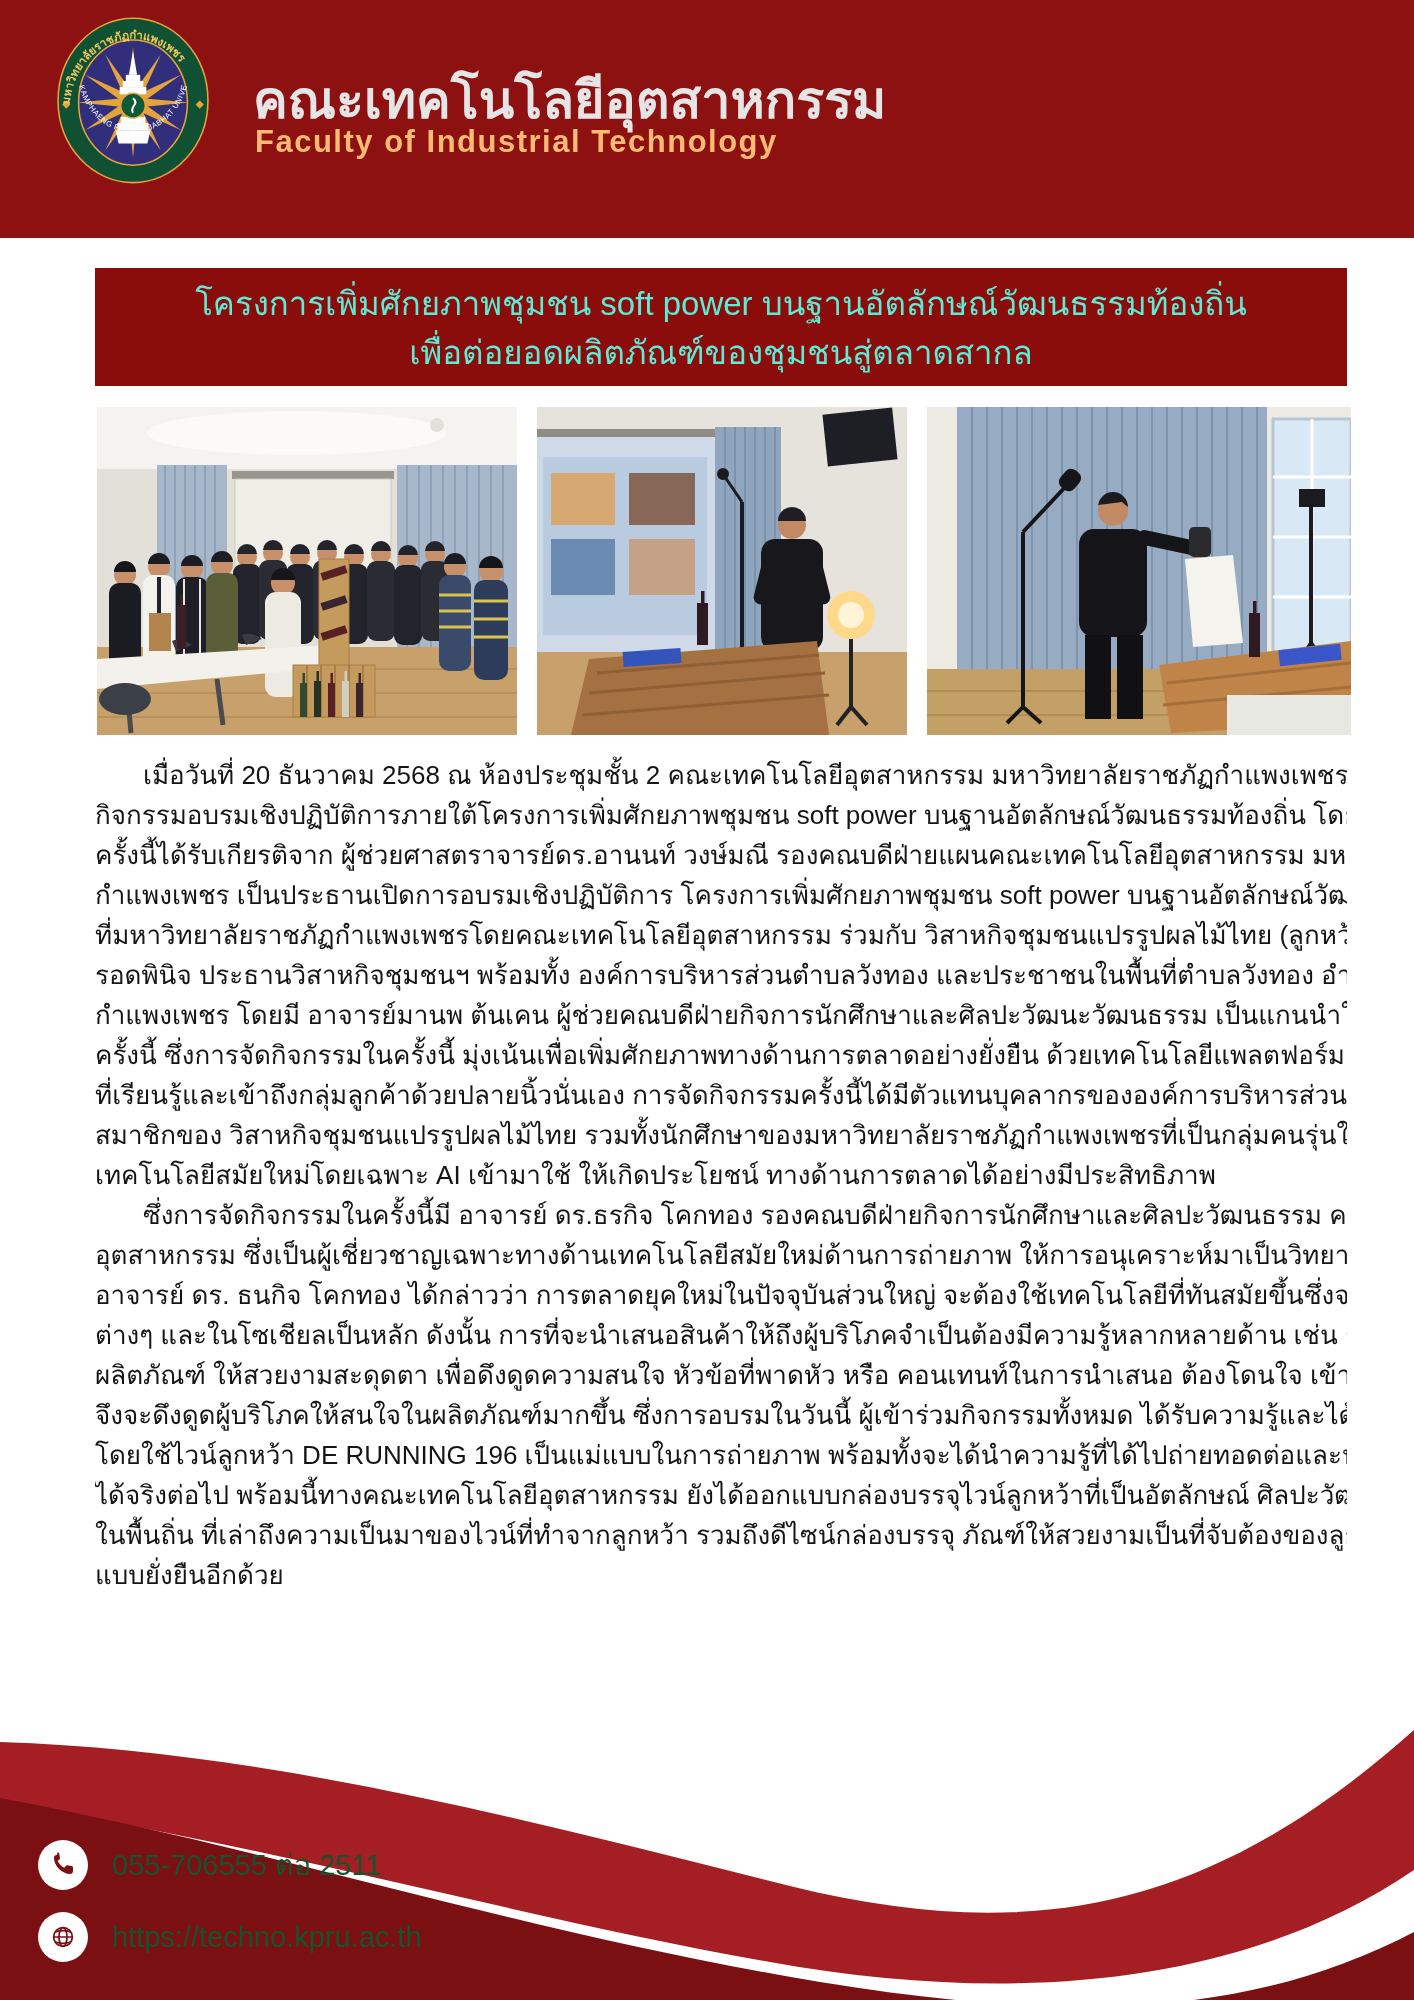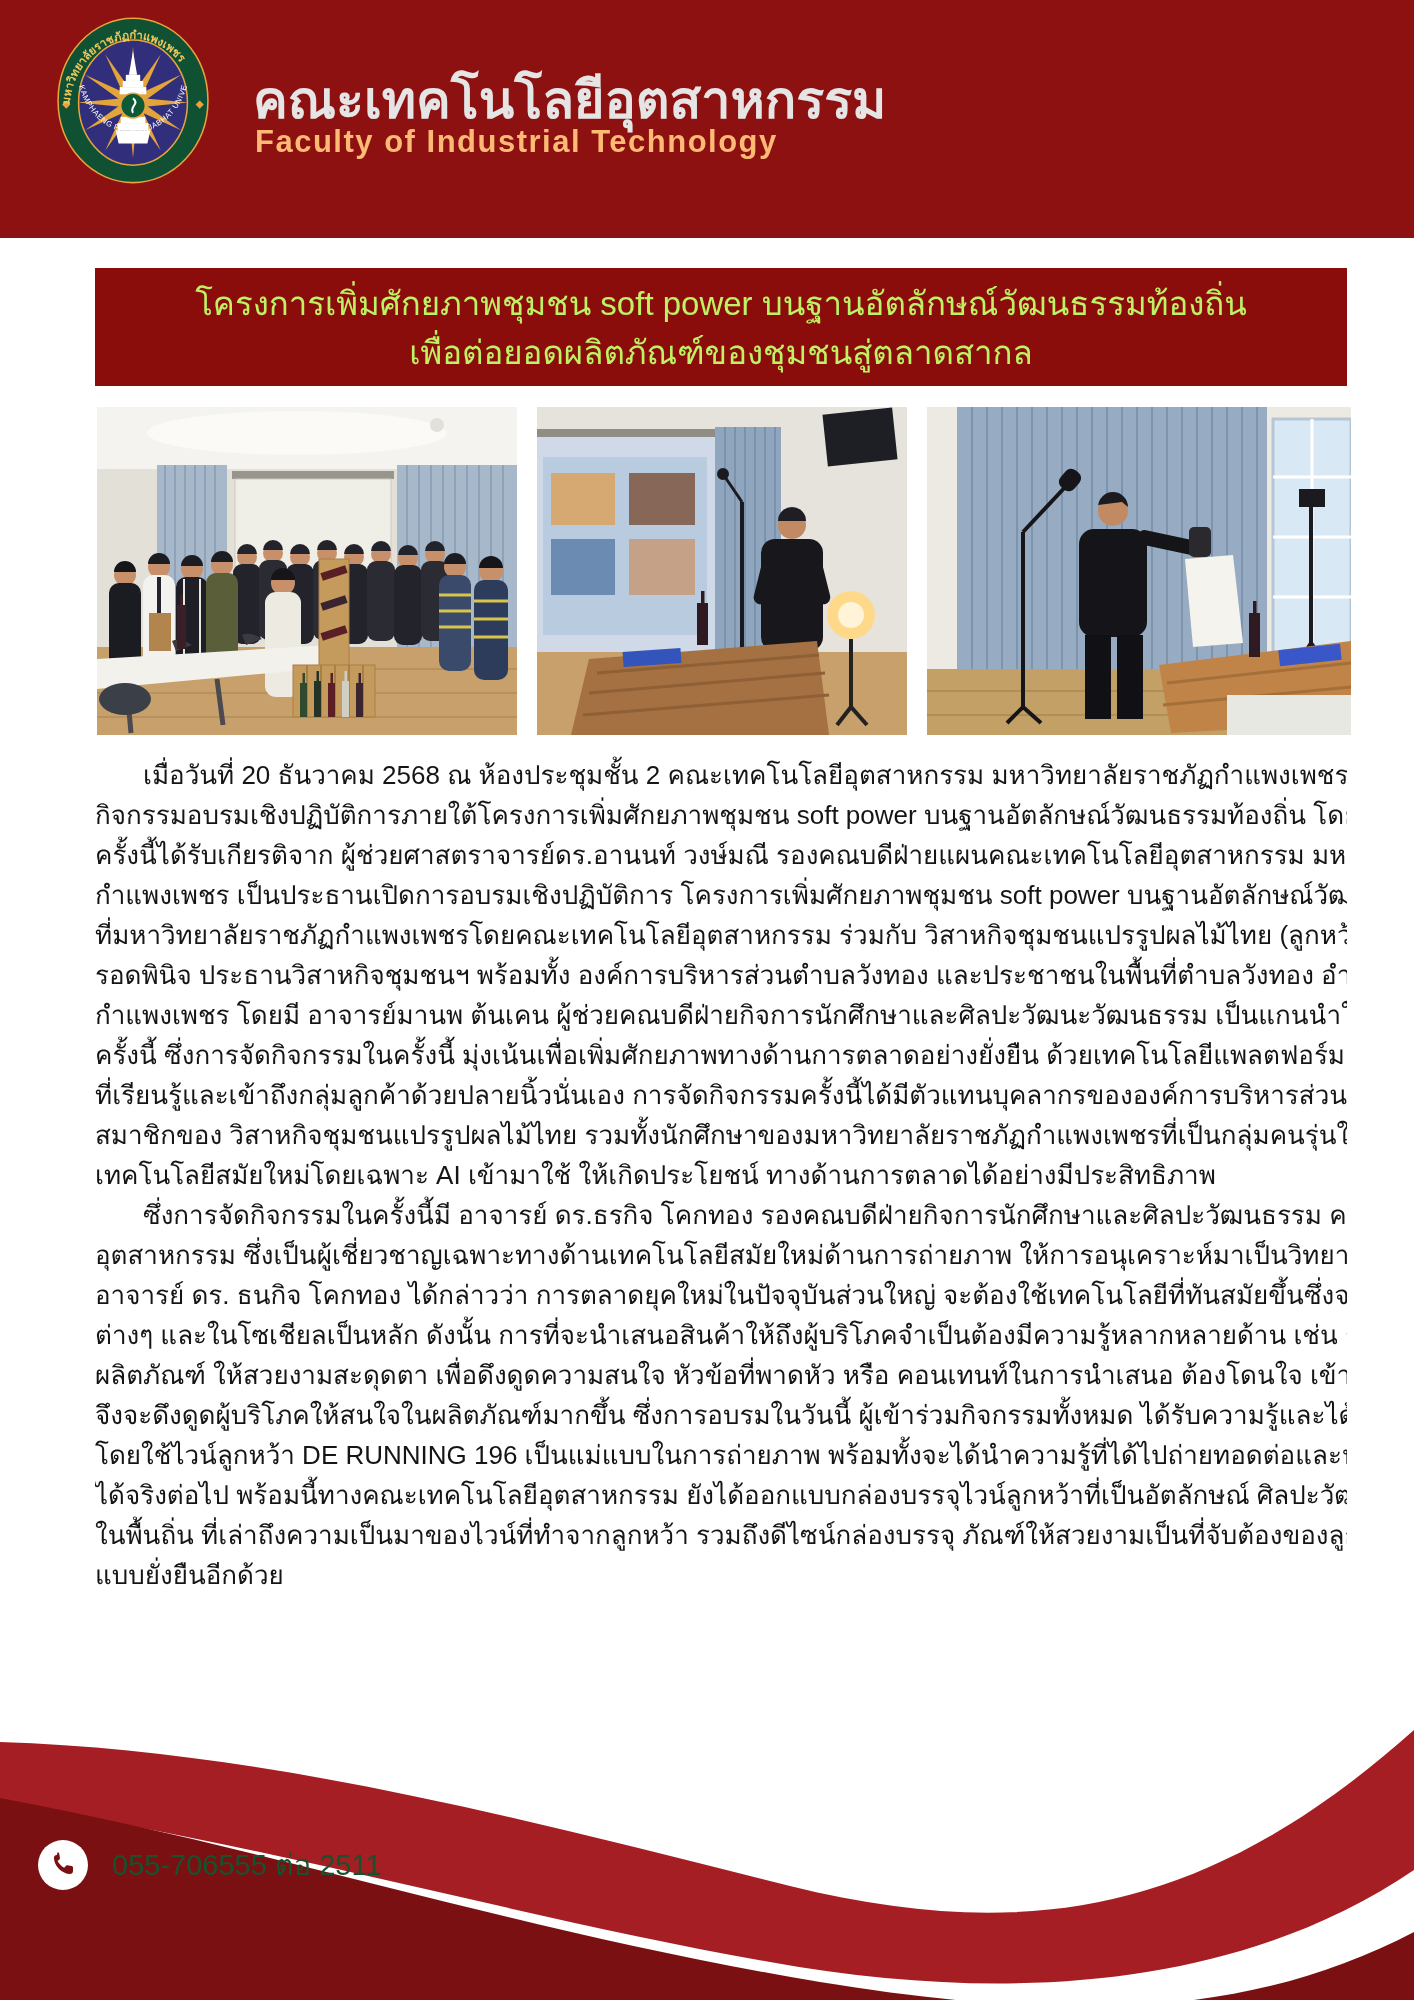--- a/index.html
+++ b/index.html
@@ -5,21 +5,21 @@
   html,body{margin:0;padding:0;background:#dfdfdf;}
   .page{position:relative;width:1414px;height:2000px;background:#ffffff;overflow:hidden;
         font-family:"Liberation Sans",sans-serif;margin:0 auto;}
   
   .header{position:absolute;left:0;top:0;width:1414px;height:238px;background:#8C1110;}
   .logo{position:absolute;left:56px;top:16px;width:154px;height:170px;}
   .faculty-th{position:absolute;left:253px;top:58px;color:#e5e5e5;font-size:52px;font-weight:bold;white-space:nowrap;}
   .faculty-en{position:absolute;left:255px;top:124px;color:#fdba74;font-size:31px;font-weight:bold;letter-spacing:1.5px;white-space:nowrap;}
   
   .banner{position:absolute;left:95px;top:268px;width:1252px;height:118px;background:#8A0D0C;
-          color:#bef264;text-align:center;box-sizing:border-box;padding-top:11px;}
+          color:#5eead4;text-align:center;box-sizing:border-box;padding-top:11px;}
   .banner .bline{font-size:33px;line-height:49px;white-space:nowrap;overflow:hidden;}
   
   .photo{position:absolute;top:407px;height:328px;overflow:hidden;}
   #photo1{left:97px;width:420px;}
   #photo2{left:537px;width:370px;}
   #photo3{left:927px;width:424px;}
   .photo svg{display:block;}
   
   .article{position:absolute;left:95px;top:755px;width:1252px;color:#151515;}
   .line{font-size:26px;line-height:40px;white-space:nowrap;overflow:hidden;max-width:1252px;}
@@ -345,14 +345,24 @@
 
   <div class="contact-row" id="row-phone">
     <div class="contact-icon">
       <svg width="30" height="30" viewBox="0 0 48 48">
         <path d="M14 8 c-2.5 0 -4.5 2 -4.5 4.5 c0 13 13 26 26 26 c2.5 0 4.5 -2 4.5 -4.5 l0 -6 c0 -1.2 -0.9 -2.2 -2.1 -2.4 l-7 -1.2 c-1 -0.2 -2 0.2 -2.6 1 l-2.4 2.8 c-4.5 -2.3 -8.3 -6.1 -10.6 -10.6 l2.8 -2.4 c0.8 -0.6 1.2 -1.6 1 -2.6 l-1.2 -7 c-0.2 -1.2 -1.2 -2.1 -2.4 -2.1 Z" fill="#7B1013"></path>
       </svg>
     </div>
     <div class="contact-text">055-706555 ต่อ 2511</div>
   </div>
 
+  <div class="contact-row" id="row-web">
+    <div class="contact-icon">
+      <svg width="32" height="32" viewBox="0 0 48 48" fill="none" stroke="#7B1013" stroke-width="2.6">
+        <circle cx="24" cy="24" r="14"></circle>
+        <ellipse cx="24" cy="24" rx="6" ry="14"></ellipse>
+        <path d="M10,24 H38 M12.5,16.5 Q24,12.5 35.5,16.5 M12.5,31.5 Q24,35.5 35.5,31.5"></path>
+      </svg>
+    </div>
+    <div class="contact-text">https://techno.kpru.ac.th</div>
+  </div>
 
 </div>
 
 </body></html>

